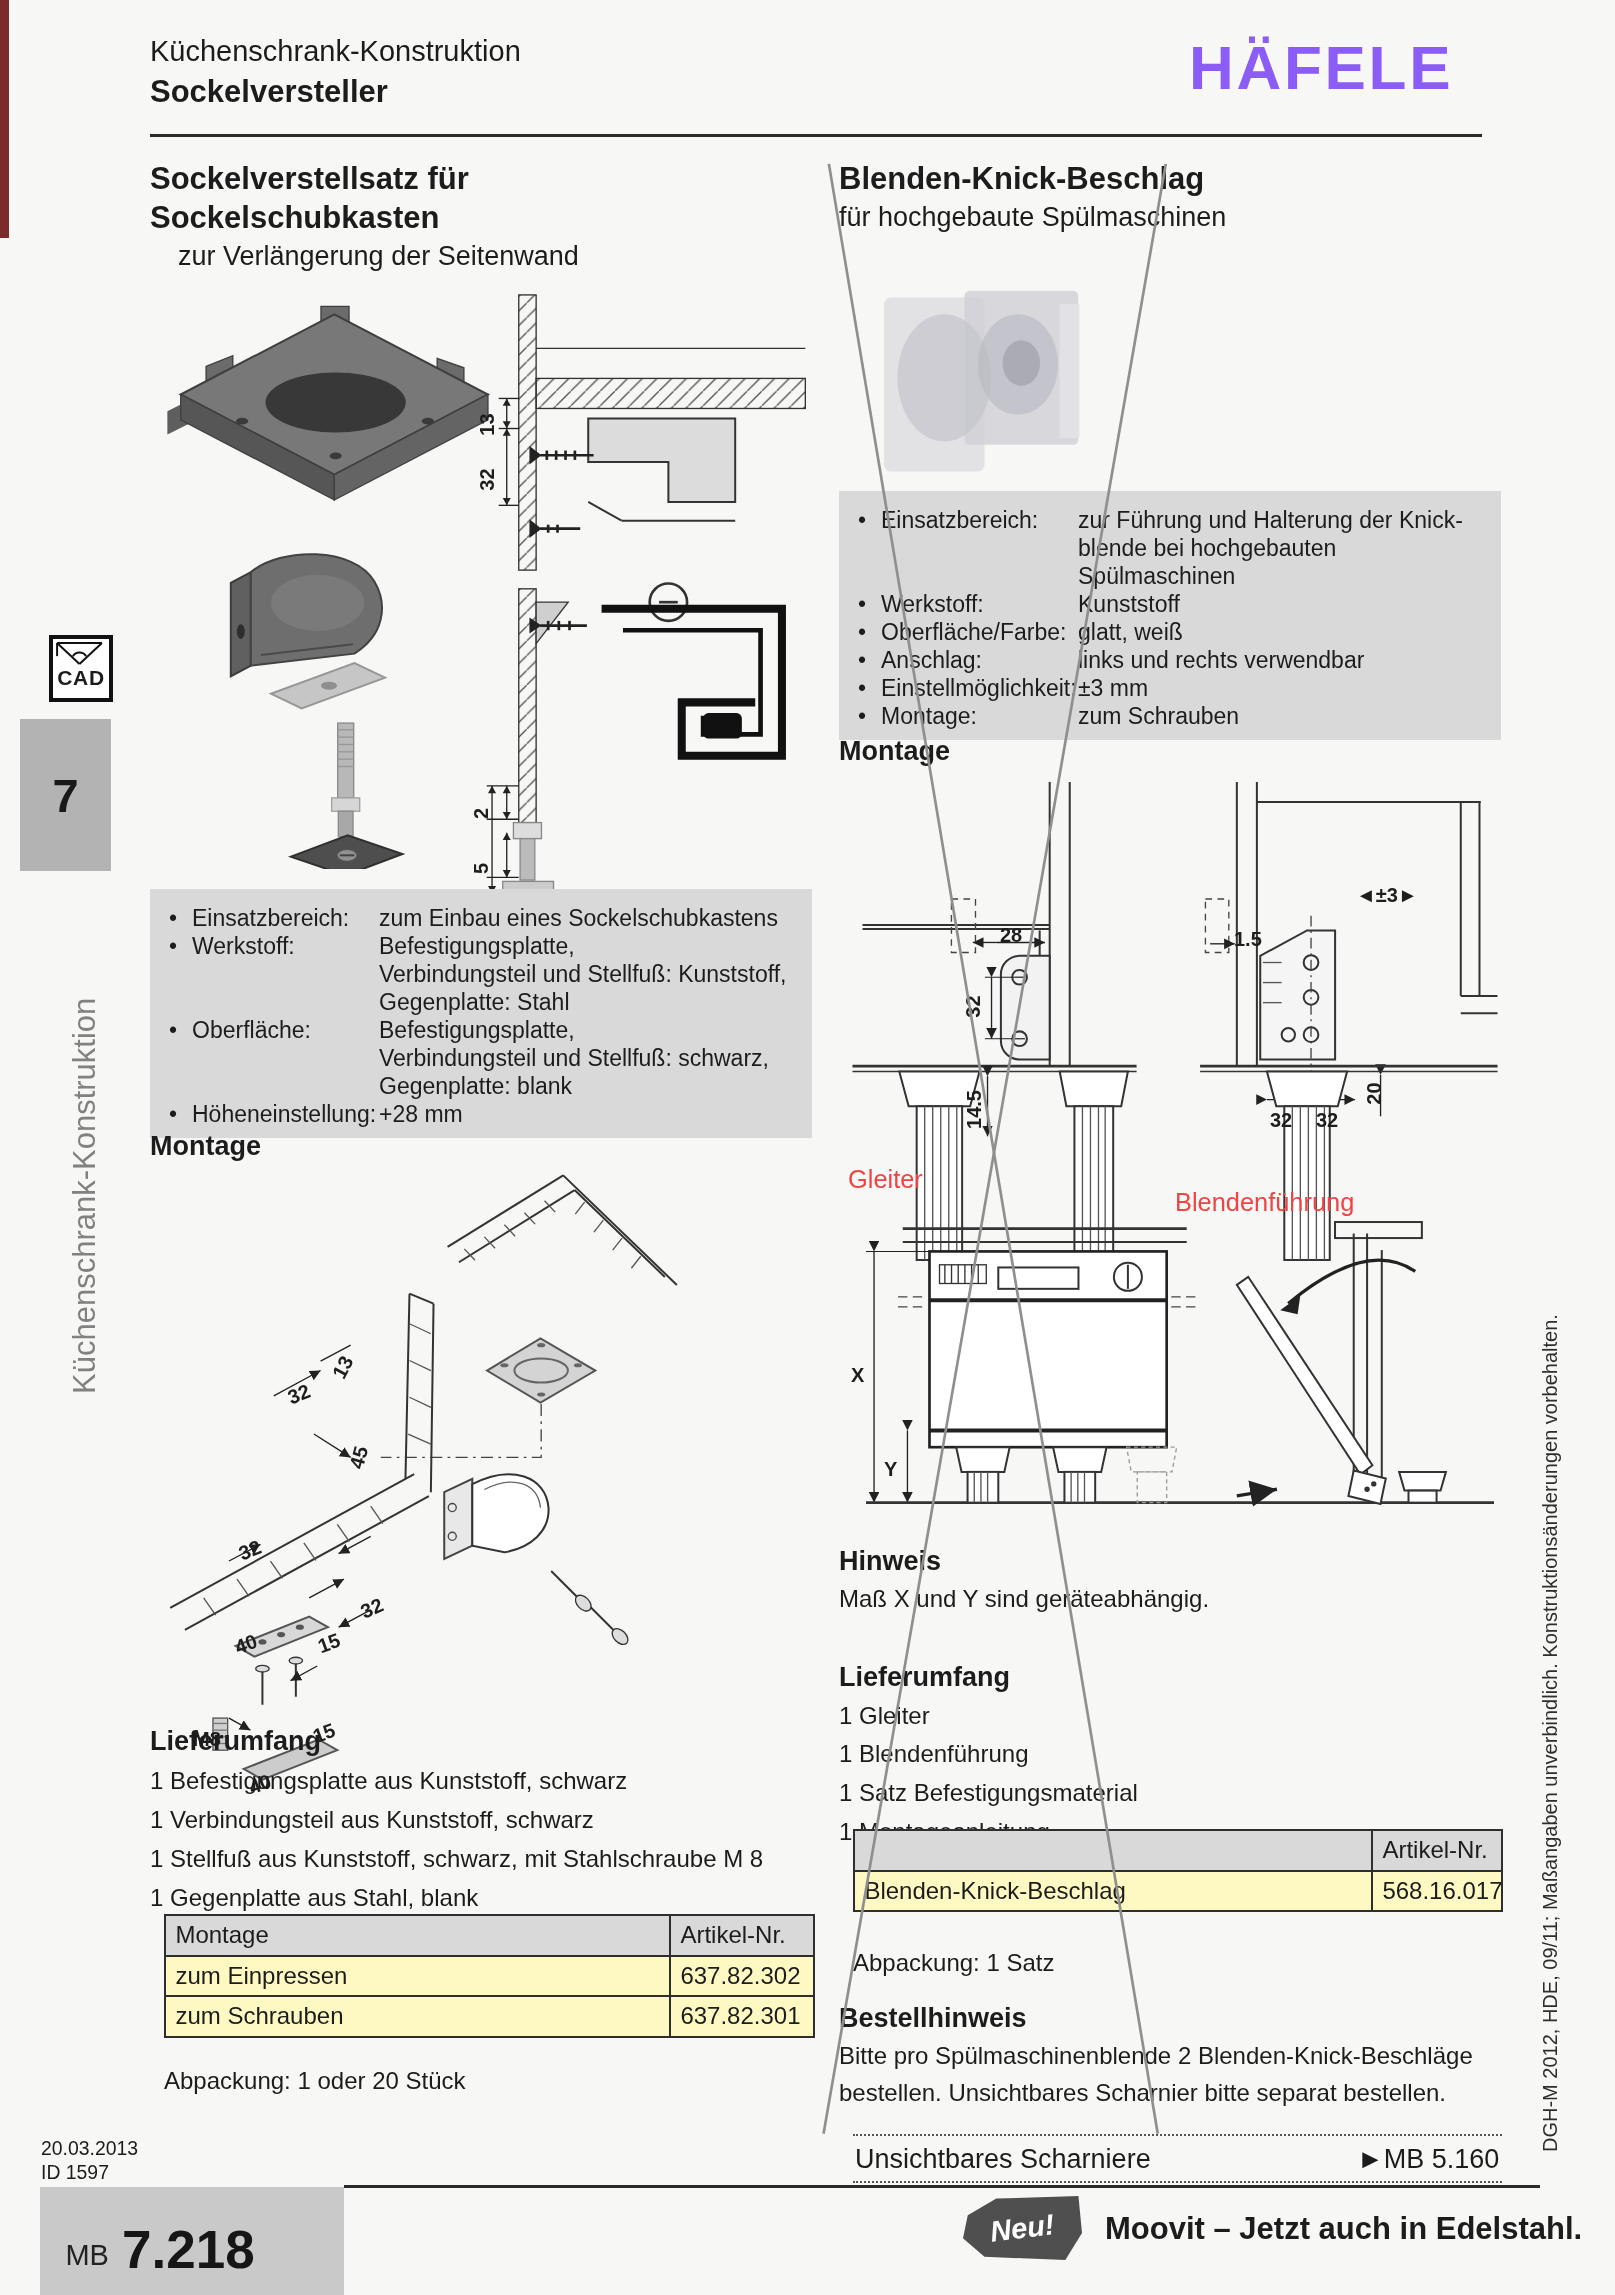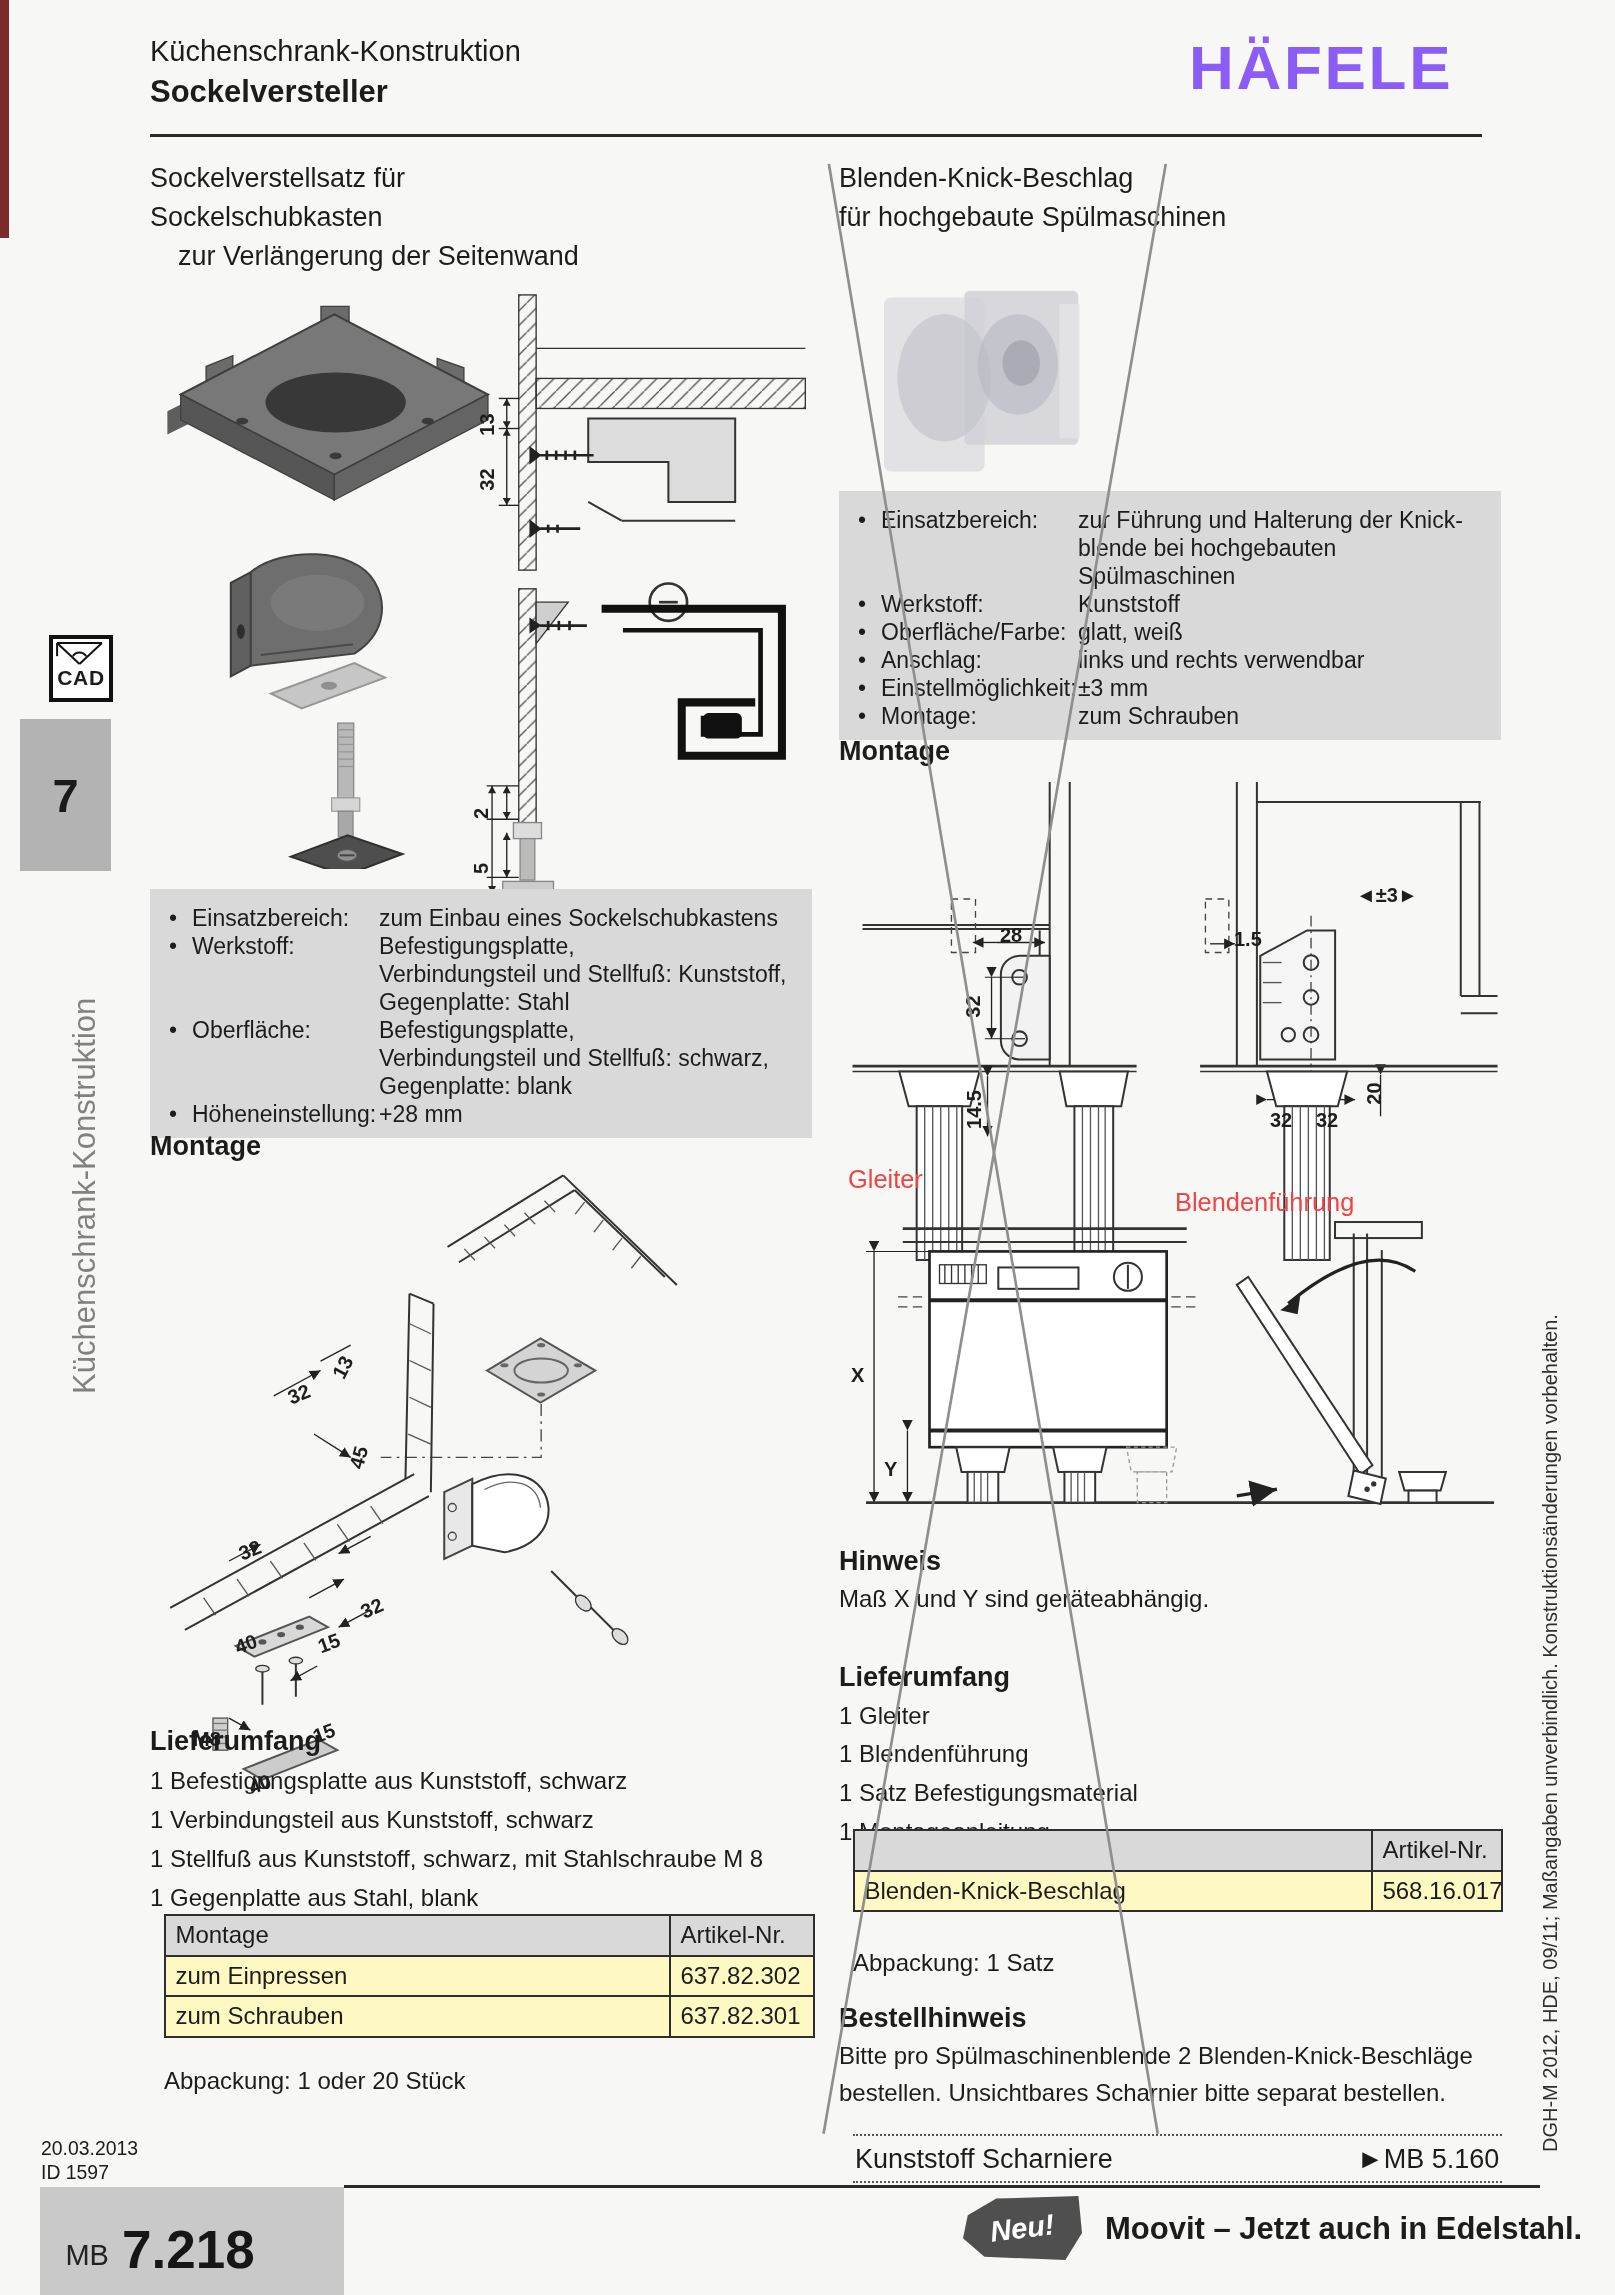--- a/index.html
+++ b/index.html
@@ -6,21 +6,21 @@
   #page{position:relative;width:1615px;height:2295px;background:#f7f7f5;overflow:hidden;
         font-family:"Liberation Sans","DejaVu Sans",sans-serif;color:#1c1c1c;}
   .abs{position:absolute;}
   
   #hdr-line1{left:150px;top:35px;font-size:29px;}
   #hdr-line2{left:150px;top:74px;font-size:31px;font-weight:bold;}
   #hdr-rule{left:150px;top:134px;width:1332px;height:2.7px;background:#2a2a2a;}
   #logo{left:1189px;top:32px;font-size:62px;font-weight:bold;letter-spacing:2.7px;color:#8b5cf6;}
   #red-strip{left:0;top:0;width:9.4px;height:238px;background:#7d2a2a;}
   
-  .coltitle{font-size:27px;font-weight:normal;line-height:39px;}
+  .coltitle{font-size:31px;font-weight:bold;line-height:39px;}
   .colsub{font-size:27px;}
   
   .specbox{background:#d9d9d9;padding:14.7px 13.4px 10.7px 19px;box-sizing:border-box;}
   .spec-row{display:flex;align-items:flex-start;font-size:23px;line-height:28px;}
   .spec-bullet{width:23px;flex:0 0 23px;}
   .spec-label{flex:0 0 197px;}
   .left .spec-label{flex:0 0 187px;}
   .spec-value{white-space:pre-line;}
   .sechead{font-size:27px;font-weight:bold;}
   .listline{font-size:24px;line-height:39px;}
@@ -632,21 +632,21 @@
       <td>568.16.017</td>
     </tr>
   </tbody>
     </table>
   <div class="abs listline" style="left:853px;top:1943px;">Abpackung: 1 Satz</div>
 
   <div class="abs sechead" style="left:839px;top:2003px;">Bestellhinweis</div>
   <div class="abs" style="left:839px;top:2037px;width:659px;font-size:24px;line-height:37px;">Bitte pro Spülmaschinenblende 2 Blenden-Knick-Beschläge bestellen. Unsichtbares Scharnier bitte separat bestellen.</div>
 
   <div class="abs dotline" style="left:853px;top:2134px;"></div>
-  <div class="abs" id="crossref-label">Kunststoff Scharniere</div>
+  <div class="abs" id="crossref-label">Unsichtbares Scharniere</div>
   <div class="abs" id="crossref-target">►MB 5.160</div>
   <div class="abs dotline" style="left:853px;top:2181px;"></div>
 
   <div class="abs" id="vtext-right">DGH-M 2012, HDE, 09/11; Maßangaben unverbindlich. Konstruktionsänderungen vorbehalten.</div>
 
   <svg class="abs" style="left:0;top:0;pointer-events:none;" width="1615" height="2295" viewBox="0 0 2416 3433">
     <line x1="1240" y1="245" x2="1732" y2="3192" stroke="#8f8f8f" stroke-width="4"></line>
     <line x1="1744" y1="245" x2="1232" y2="3192" stroke="#8f8f8f" stroke-width="4"></line>
   </svg>
 

